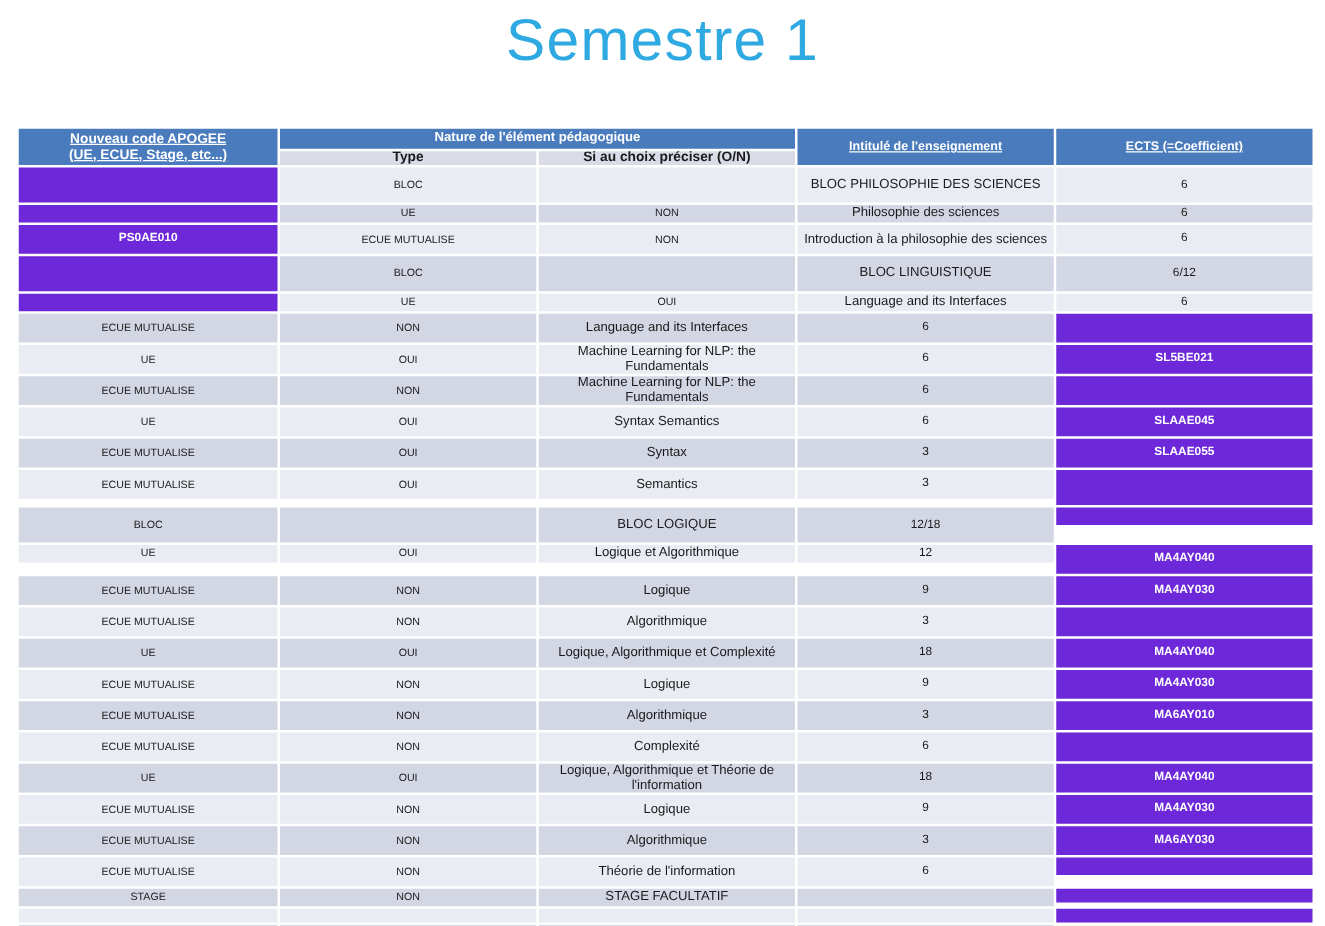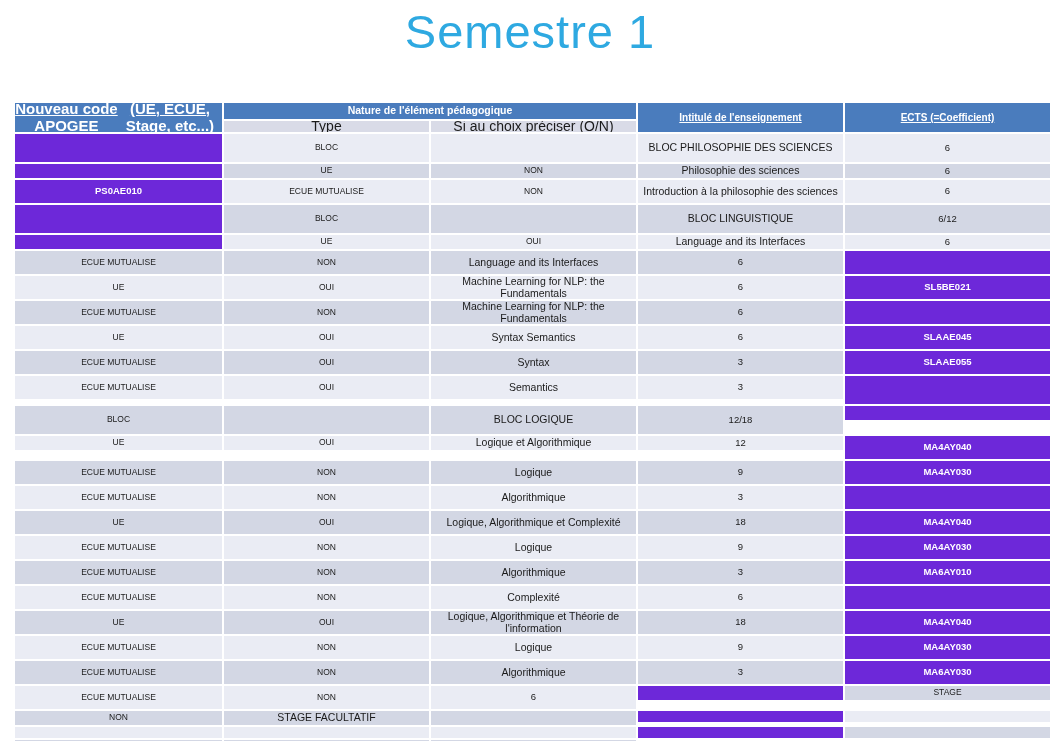--- a/index.html
+++ b/index.html
@@ -18,25 +18,25 @@
     width: 1035px;
     margin-left: 15px;
     background: #ffffff;
   }
   .cell {
     display: flex; align-items: center; justify-content: center;
     text-align: center; overflow: hidden; line-height: 1.1;
   }
   
   .hdr-blue { background: #4a7cbd; color: #ffffff; font-weight: bold; }
-  .code-hdr   { grid-column: 1; grid-row: 1 / 3; flex-direction: row; font-size: 15px; }
+  .code-hdr   { grid-column: 1; grid-row: 1 / 3; flex-direction: column; font-size: 11px; }
   .nature-hdr { grid-column: 2 / 4; grid-row: 1; font-size: 10.5px; }
   .type-hdr   { grid-column: 2; grid-row: 2; }
   .choice-hdr { grid-column: 3; grid-row: 2; }
-  .subhdr { background: #d9dbe7; color: #1a1a1a; font-size: 14px; font-weight: 400; }
+  .subhdr { background: #d9dbe7; color: #1a1a1a; font-size: 11px; font-weight: 700; }
   .int-hdr  { grid-column: 4; grid-row: 1 / 3; font-size: 10px; }
   .ects-hdr { grid-column: 5; grid-row: 1 / 3; font-size: 10px; }
   .u { text-decoration: underline; }
   
   .light { background: #eaecf4; }
   .dark  { background: #d3d7e4; }
   .code  { background: #6d28d9; color: #ffffff; font-weight: bold; font-size: 9.5px; }
   .type   { font-size: 8.5px; color: #1a1a1a; }
   .choice { font-size: 8.5px; color: #1a1a1a; }
   .ttl    { font-size: 10.5px; color: #1a1a1a; }
@@ -177,20 +177,21 @@
       <div class="cell ttl light h-ecue">Logique</div>
       <div class="cell ects light h-ecue">9</div>
       <div class="cell code h-ecue">MA4AY030</div>
       <div class="cell type dark h-ecue">ECUE MUTUALISE</div>
       <div class="cell choice dark h-ecue">NON</div>
       <div class="cell ttl dark h-ecue">Algorithmique</div>
       <div class="cell ects dark h-ecue">3</div>
       <div class="cell code h-ecue">MA6AY030</div>
       <div class="cell type light h-ecue">ECUE MUTUALISE</div>
       <div class="cell choice light h-ecue">NON</div>
+      <div class="cell ttl light h-ecue">Théorie de l'information</div>
       <div class="cell ects light h-ecue">6</div>
       <div class="cell code h-stage"></div>
       <div class="cell type dark h-stage">STAGE</div>
       <div class="cell choice dark h-stage">NON</div>
       <div class="cell ttl dark h-stage">STAGE FACULTATIF</div>
       <div class="cell ects dark h-stage"></div>
       <div class="cell code h-blank"></div>
       <div class="cell type light h-blank"></div>
       <div class="cell choice light h-blank"></div>
       <div class="cell ttl light h-blank"></div>

